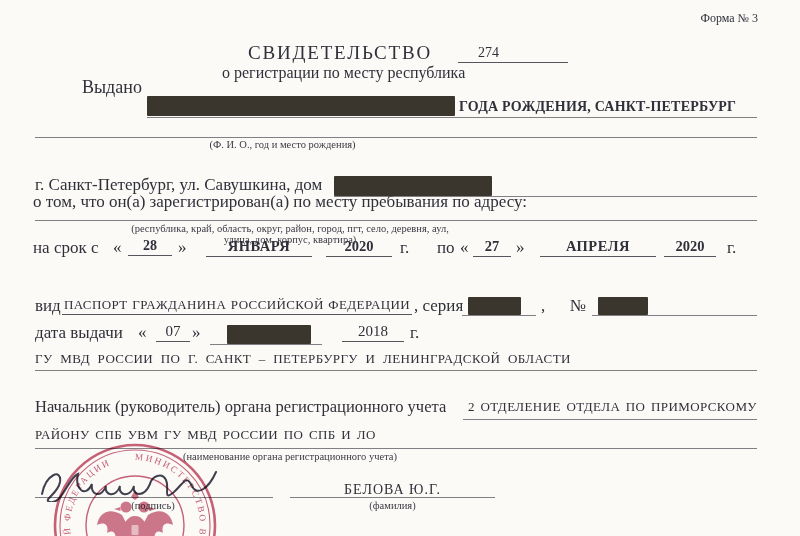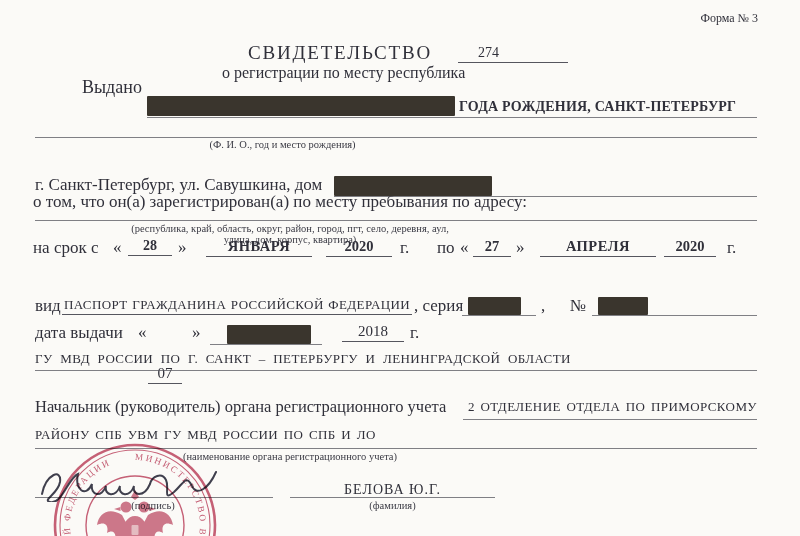--- a/index.html
+++ b/index.html
@@ -69,21 +69,21 @@
   <div class="abs body-text" style="top:296px;left:414px;">, серия</div>
   <div class="redaction" style="top:297px;left:468px;width:53px;height:18px;"></div>
   <div class="rule" style="top:315px;left:462px;width:74px;"></div>
   <div class="abs body-text" style="top:296px;left:541px;">,</div>
   <div class="abs body-text" style="top:296px;left:570px;">№</div>
   <div class="redaction" style="top:297px;left:598px;width:50px;height:18px;"></div>
   <div class="rule" style="top:315px;left:592px;width:165px;"></div>
 
   <div class="abs body-text" style="top:323px;left:35px;">дата выдачи</div>
   <div class="abs body-text" style="top:323px;left:138px;">«</div>
-  <div class="abs field" style="top:323px;left:148px;width:34px;font-size:15px;margin-top:42px;">07</div>
+  <div class="abs field" style="top:323px;left:156px;width:34px;font-size:15px;">07</div>
   <div class="abs body-text" style="top:323px;left:192px;">»</div>
   <div class="redaction" style="top:325px;left:227px;width:84px;height:19px;"></div>
   <div class="rule" style="top:344px;left:210px;width:112px;"></div>
   <div class="abs field" style="top:323px;left:342px;width:62px;font-size:15px;">2018</div>
   <div class="abs body-text" style="top:323px;left:410px;">г.</div>
 
   <div class="abs caps-fill" style="top:351px;left:35px;">ГУ МВД РОССИИ ПО Г. САНКТ – ПЕТЕРБУРГУ И ЛЕНИНГРАДСКОЙ ОБЛАСТИ</div>
   <div class="rule" style="top:370px;left:35px;width:722px;"></div>
 
   <div class="abs" style="top:397px;left:35px;font-size:16.5px;">Начальник (руководитель) органа регистрационного учета</div>

